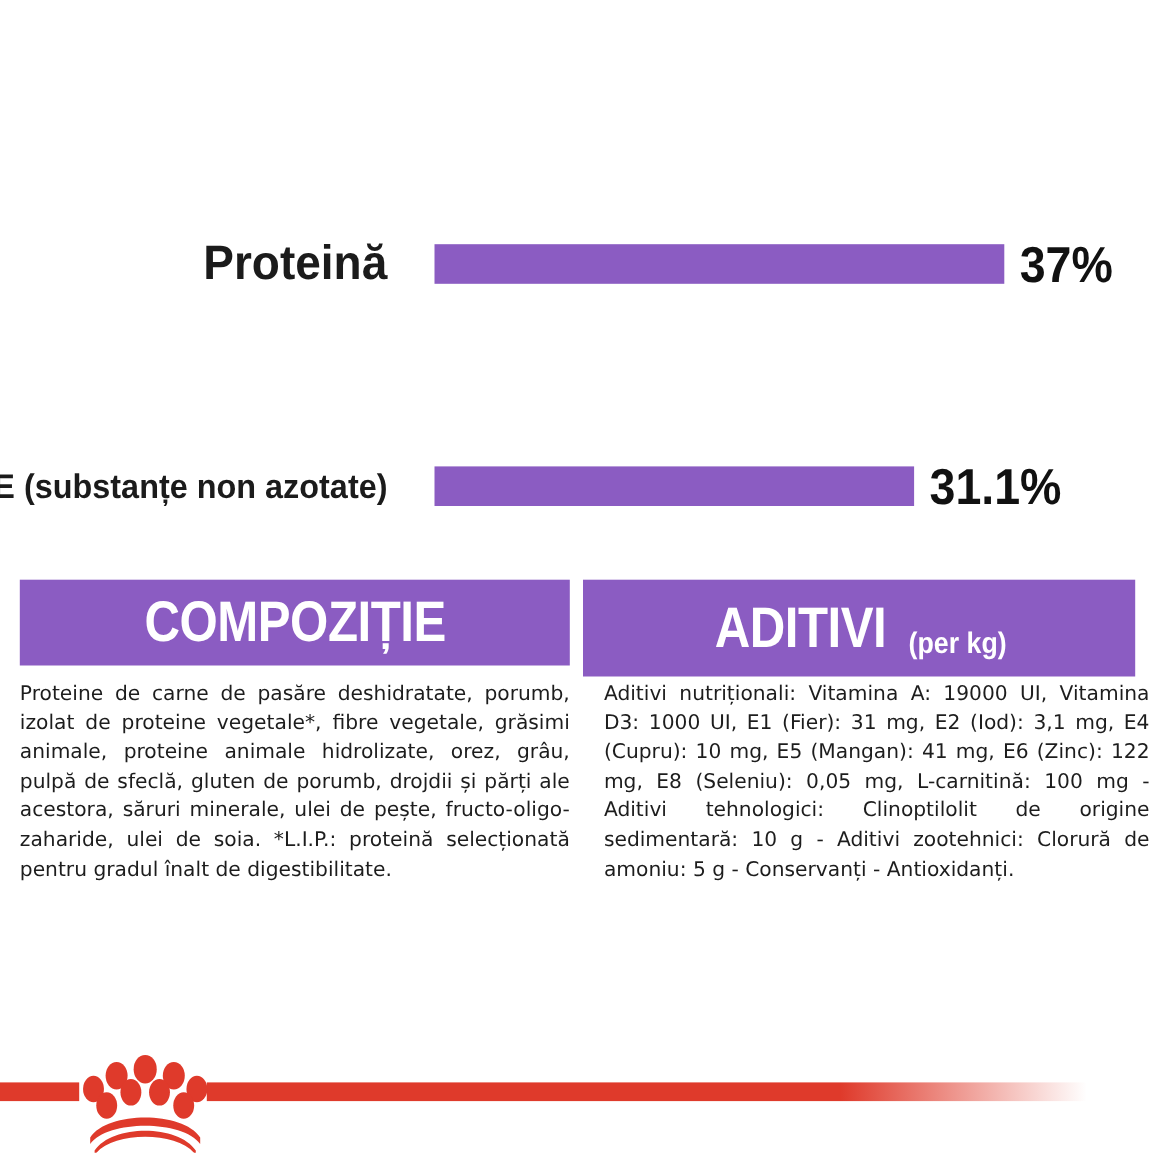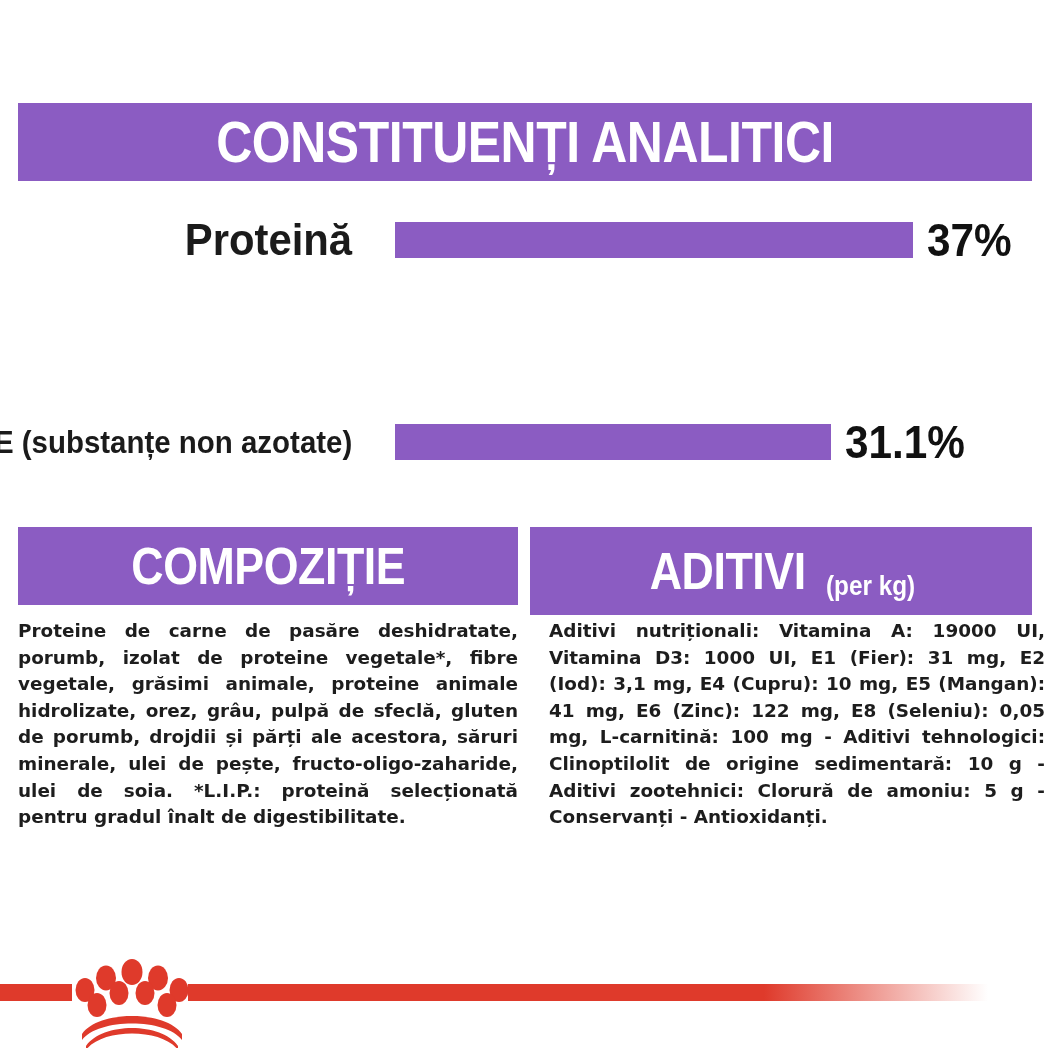--- a/index.html
+++ b/index.html
@@ -168,21 +168,20 @@
     left: 18px;
     width: 500px;
   }
   #additives-text {
     left: 525px;
     width: 496px;
     margin-left: 24px;
   }
   .body-col p {
     margin: 0;
-    font-weight: bold;
   }
 
   
   .brand-area {
     position: absolute;
     left: 0;
     top: 962px;
     width: 1049px;
     height: 87px;
   }
@@ -208,23 +207,20 @@
     top: -4px;
     width: 120px;
     height: 90px;
   }
 </style>
 </head>
 <body>
 
 <div class="page">
 
-  <div class="band" id="analytics-band">
-    <div class="band-title">CONSTITUENȚI ANALITICI</div>
-  </div>
 
   <div class="chart">
 
     <div class="chart-row" id="row-protein">
       <div class="row-label">Proteină</div>
       <div class="bar-track">
         <div class="bar" id="bar-0" style="width: 518px;"></div>
       </div>
       <div class="bar-value" id="val-0" style="left: 927px;">37%</div>
     </div>

